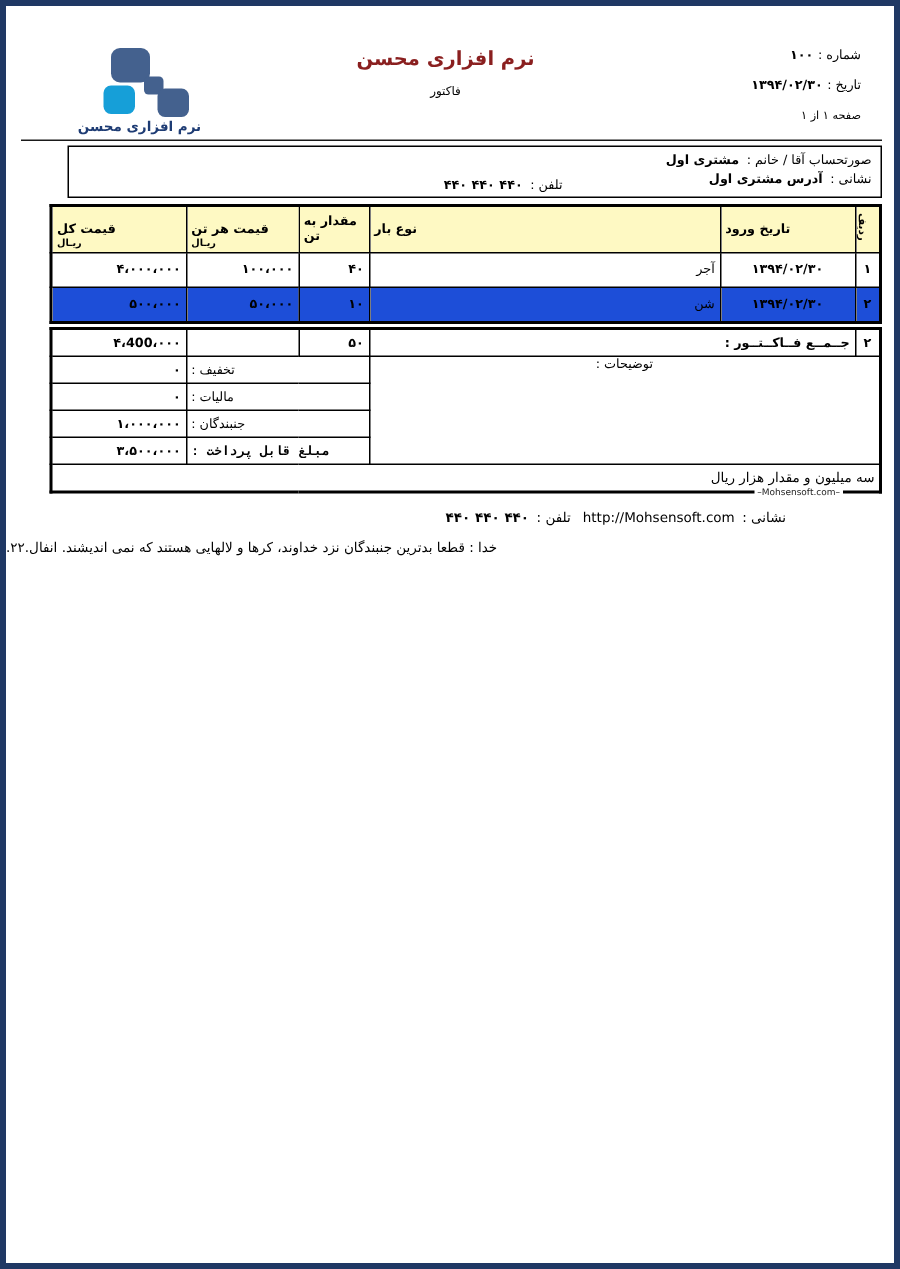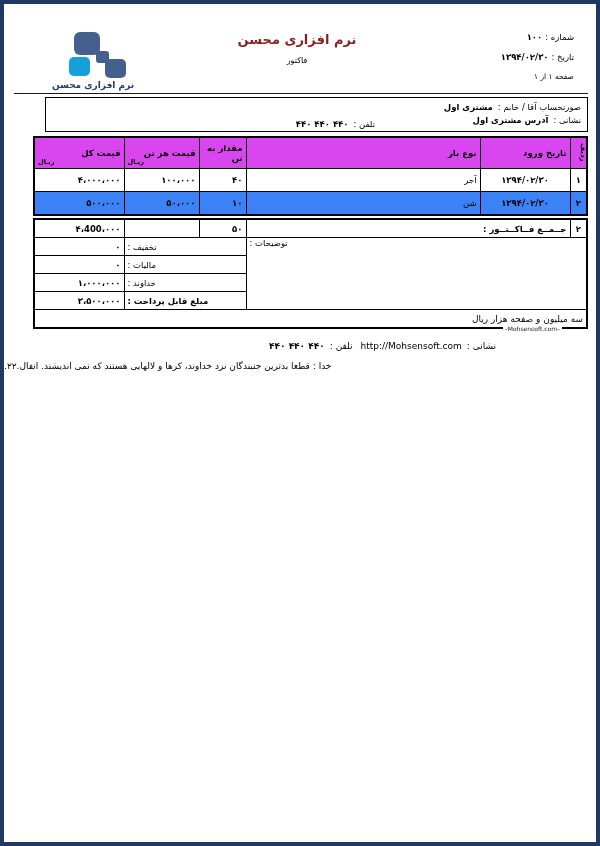--- a/index.html
+++ b/index.html
@@ -29,44 +29,44 @@
   
   .rule { height:1px; background:#1a1a1a; margin:0 8px 0 10px; }
   .customer-box { border:1px solid #000; margin:3px 8px 0 41px; padding:3px 6px 4px; font-size:8.5px; position:relative; }
   .cust-line { line-height:13px; white-space:nowrap; }
   .c-lbl { margin-left:5px; }
   .phone-group { position:absolute; right:212px; top:20px; }
   
   .t { border-collapse:collapse; table-layout:fixed; width:553px; font-size:8.5px; border:2px solid #000; }
   .t td, .t th { border:1px solid #000; padding:0 3px; overflow:hidden; }
   .t-items { margin:4px 8px 0 31px; }
-  .t-items th { background:#d946ef; font-weight:bold; height:30px; vertical-align:middle; position:relative; text-align:right; }
+  .t-items th { background:#fef9c3; font-weight:bold; height:30px; vertical-align:middle; position:relative; text-align:left; }
   .h-sub { position:absolute; left:3px; bottom:2px; font-size:6.5px; font-weight:bold; }
   .v { writing-mode:vertical-rl; display:inline-block; font-size:7px; line-height:1; }
   .t-items tbody td { height:22px; }
-  .alt td { background:#3b82f6;margin-left:28px; }
+  .alt td { background:#1d4ed8;margin-left:28px; }
   .c-no   { text-align:center; font-weight:bold; }
   .c-date { text-align:center; font-weight:bold; }
   .c-item { text-align:right; padding-right:4px; }
   .c-qty  { text-align:right; font-weight:bold; }
   .c-num  { text-align:right; padding-right:3px; font-weight:bold; }
   
   .sum-wrap { position:relative; margin:2px 8px 0 31px; width:553px; }
   .row-total td { height:19px; }
   .sum-label { text-align:right; padding-right:12px; font-weight:bold; }
   .t-sum td { height:17px; }
   .s-lbl { text-align:left; padding-left:3px; }
-  .b { font-weight:bold; }
-  .notes { vertical-align:top; text-align:left; padding:2px 5px; }
+  .b { font-weight:bold;font-family:Liberation Mono, monospace; }
+  .notes { vertical-align:top; text-align:center; padding:2px 5px; }
   .words { text-align:right; padding-right:6px; font-size:9px; height:16px; }
   .watermark { position:absolute; right:26px; bottom:-3px; font-size:6px; line-height:7px;
                background:#fff; padding:0 2px; direction:ltr; color:#222; }
   .watermark::before, .watermark::after { content:"–"; color:#222; }
   
-  .f-line1 { margin-top:12px; text-align:right; padding-right:100px; font-size:9px; }
+  .f-line1 { margin-top:12px; text-align:right; padding-right:72px; font-size:9px; }
   .f-line1 .gap { margin-left:8px; }
   .f-quote { margin-top:10px; text-align:left; font-size:9px; }
 </style>
 </head>
 <body>
 
 <div class="page">
 
   <header class="hdr">
     <div class="hdr-meta">
@@ -169,29 +169,29 @@
         <tr>
           <td colspan="3" rowspan="4" class="notes"><span>توضیحات :</span></td>
           <td colspan="2" class="s-lbl">تخفیف :</td>
           <td class="c-num">۰</td>
         </tr>
         <tr>
           <td colspan="2" class="s-lbl">مالیات :</td>
           <td class="c-num">۰</td>
         </tr>
         <tr>
-          <td colspan="2" class="s-lbl">خداوند :</td>
+          <td colspan="2" class="s-lbl">جنبندگان :</td>
           <td class="c-num">۱،۰۰۰،۰۰۰</td>
         </tr>
         <tr>
           <td colspan="2" class="s-lbl b">مبلغ قابل پرداخت :</td>
           <td class="c-num">۳،۵۰۰،۰۰۰</td>
         </tr>
         <tr>
-          <td colspan="6" class="words">سه میلیون و صفحه هزار ریال</td>
+          <td colspan="6" class="words">سه میلیون و مقدار هزار ریال</td>
         </tr>
       </tbody>
     </table>
     <span class="watermark">Mohsensoft.com</span>
   </div>
 
   <div class="f-line1">
     <span class="c-lbl">نشانی :</span><span class="gap">http://Mohsensoft.com</span><span class="c-lbl">تلفن :</span><b>۴۴۰ ۴۴۰ ۴۴۰</b>
   </div>
 

